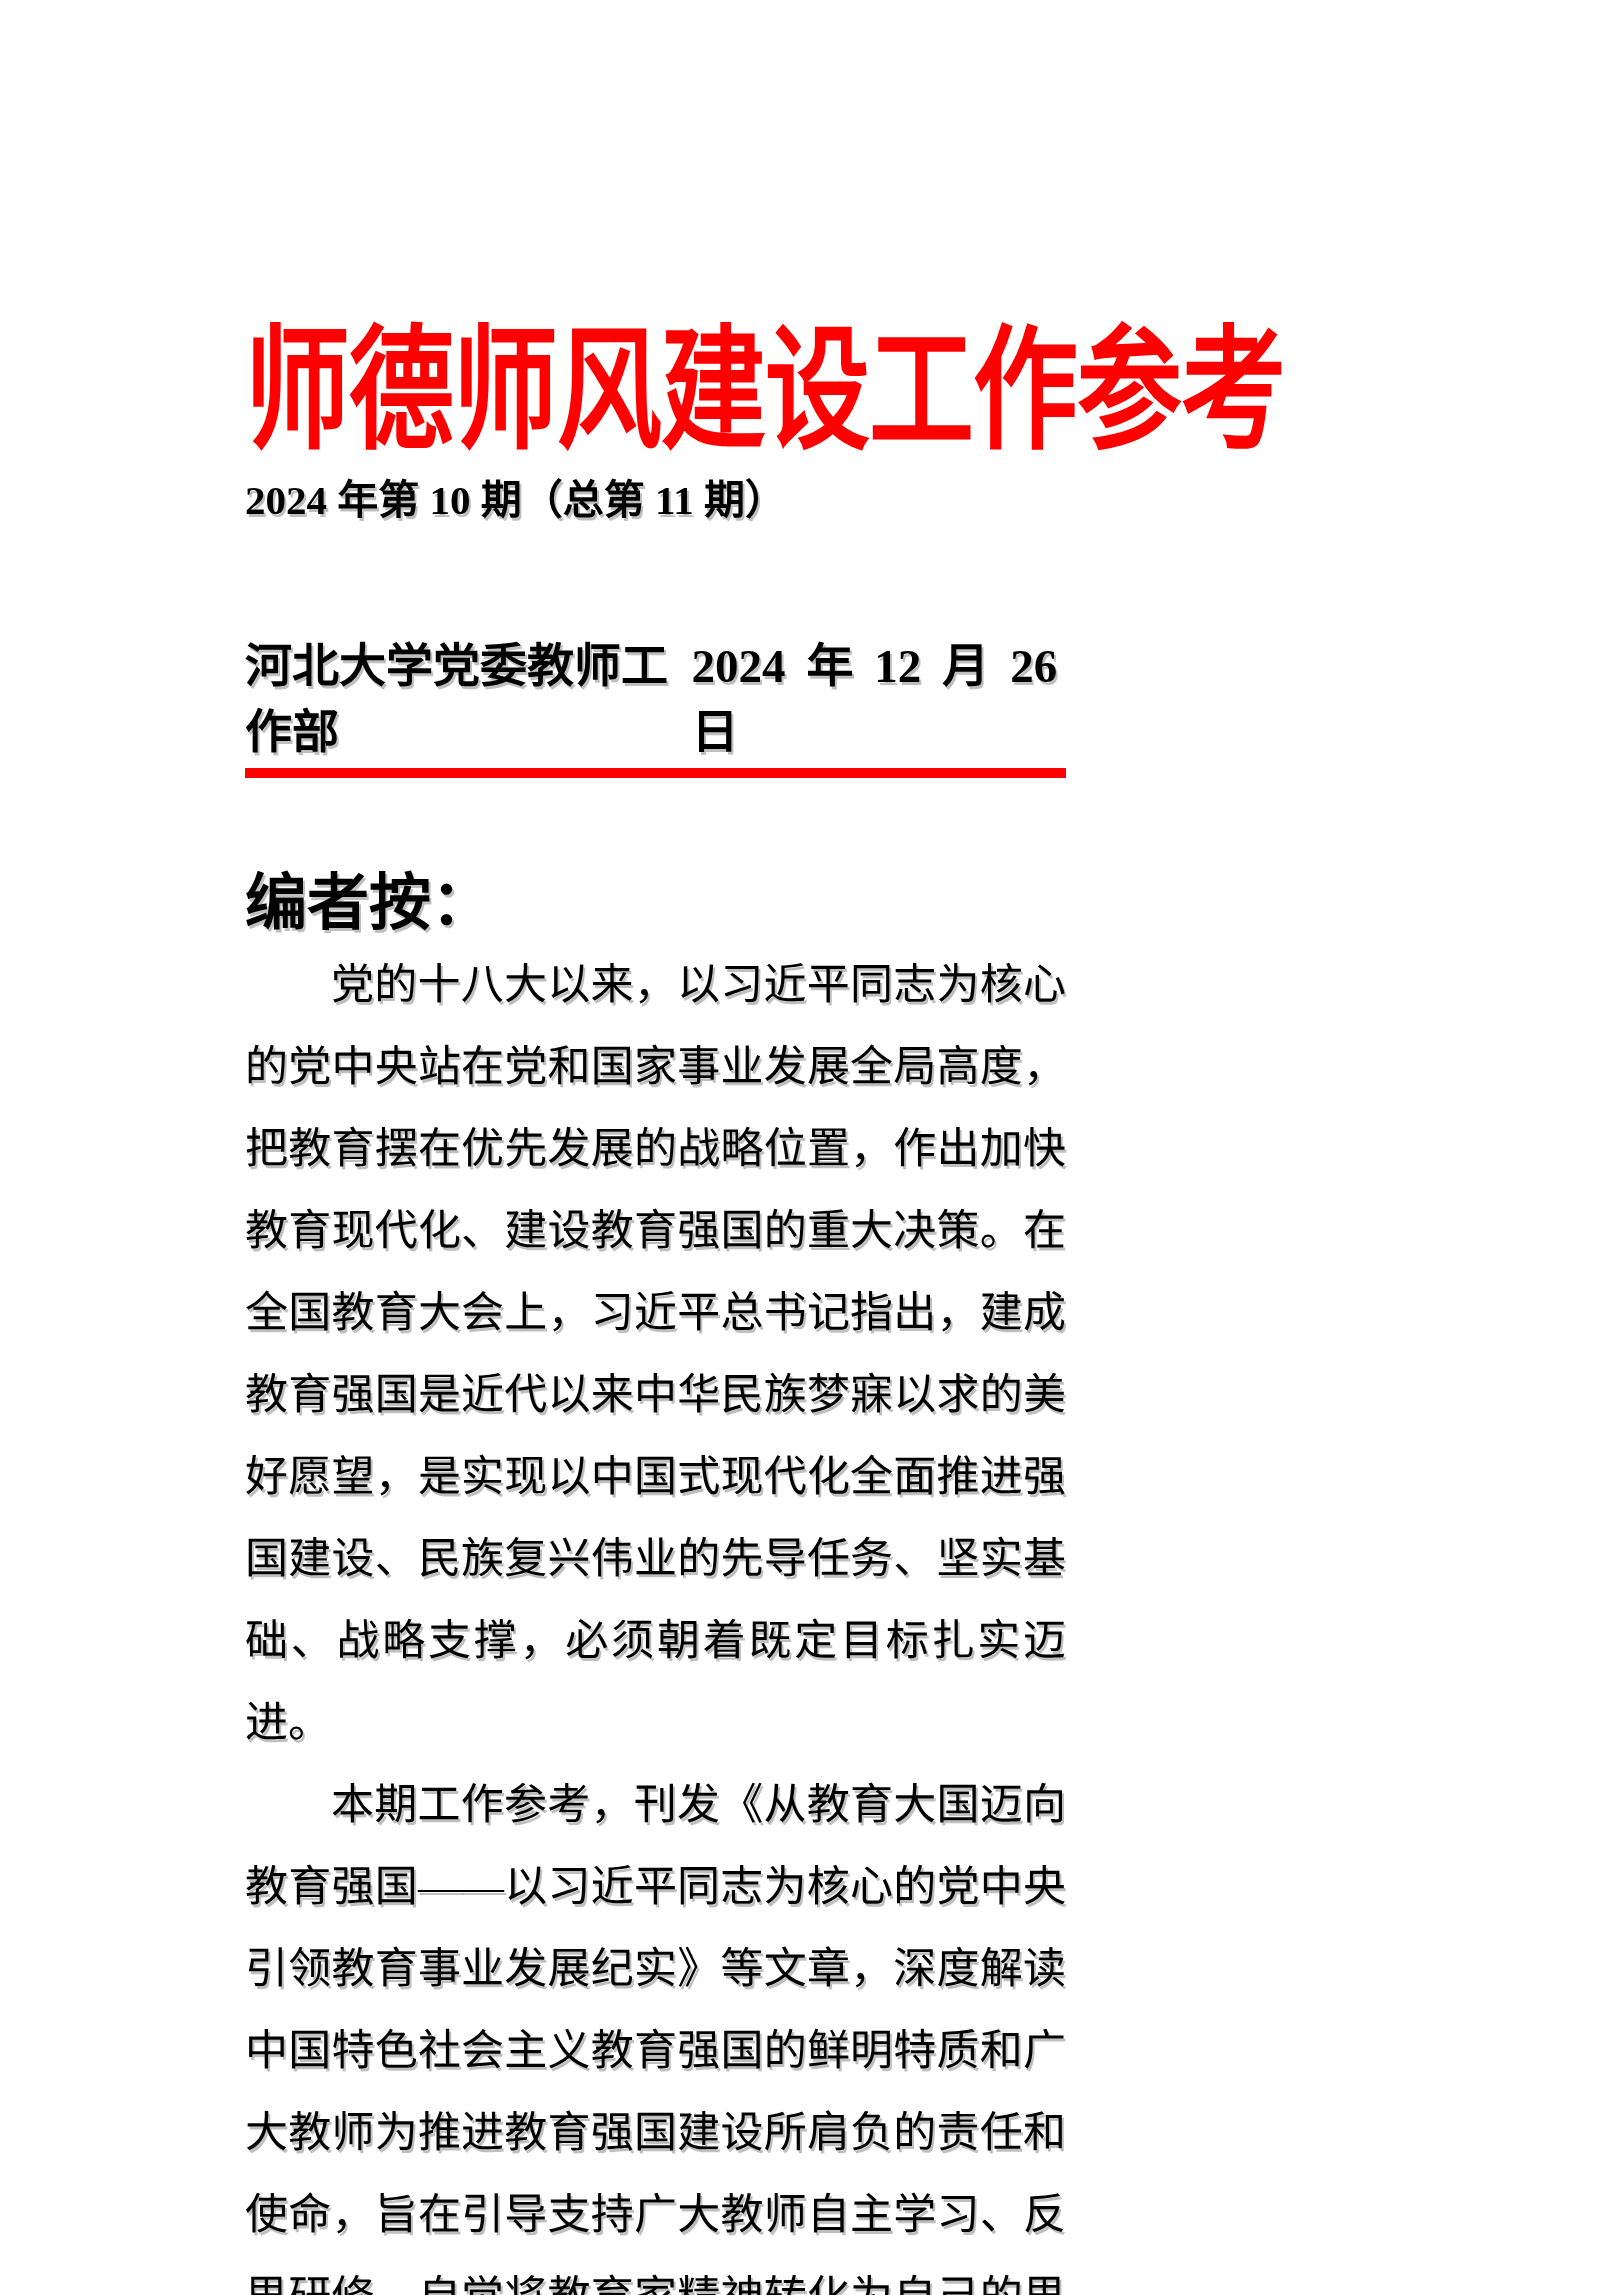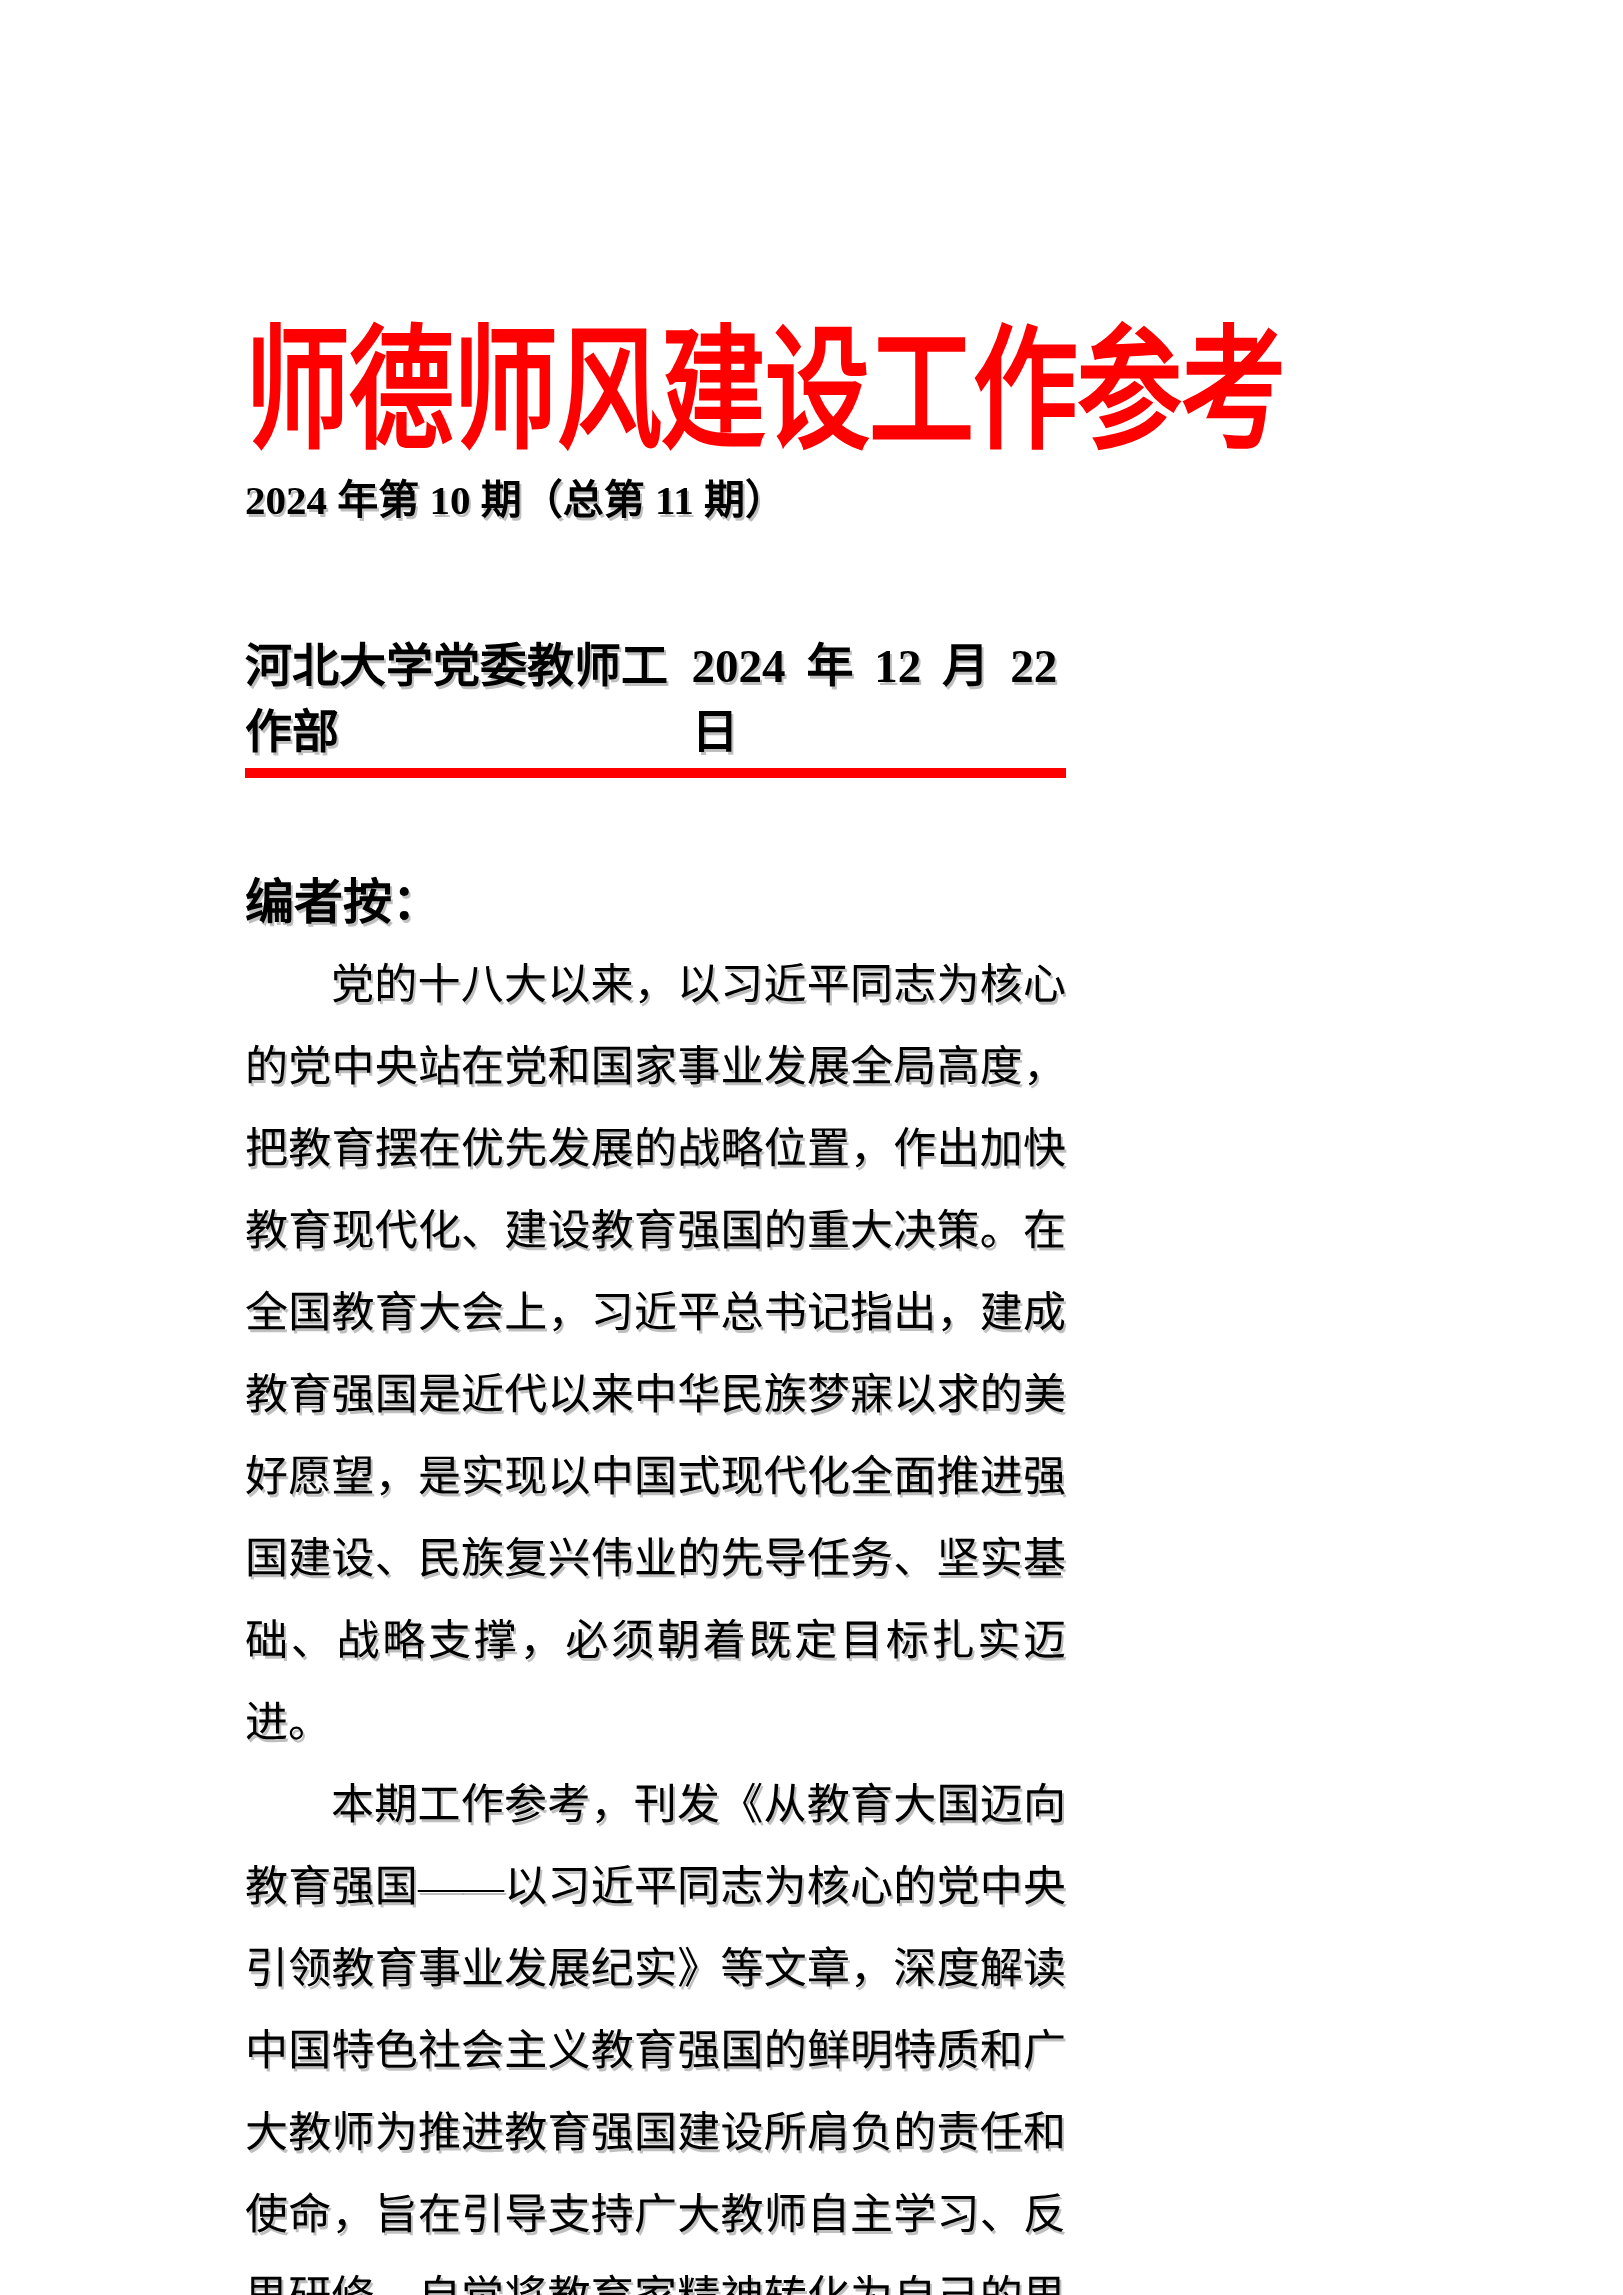--- a/index.html
+++ b/index.html
@@ -52,21 +52,21 @@
   .masthead .date {
     word-spacing: 9.2px;
   }
   .red-rule {
     height: 9.2px;
     margin-top: 3.1px;
     background: #FF0000;
   }
   .editor-label {
     margin-top: 84px;
-    font-size: 49px;
+    font-size: 62px;
     line-height: 82px;
     font-weight: bold;
     text-shadow: 2px 2.6px 0 rgba(0,0,0,0.25);
   }
   .body-para {
     margin: 0;
     font-size: 43px;
     line-height: 82px;
     text-indent: 2em;
     text-align: justify;
@@ -79,21 +79,21 @@
 <body>
 
 <div class="page">
 
   <h1 class="doc-title">师德师风建设工作参考</h1>
 
   <div class="issue-line">2024 年第 10 期（总第 11 期）</div>
 
   <div class="masthead">
     <span class="publisher">河北大学党委教师工作部</span>
-    <span class="date">2024 年 12 月 22 日</span>
+    <span class="date">2024 年 12 月 26 日</span>
   </div>
 
   <div class="red-rule"></div>
 
   <div class="editor-label">编者按：</div>
 
   <p class="body-para">党的十八大以来，以习近平同志为核心的党中央站在党和国家事业发展全局高度，把教育摆在优先发展的战略位置，作出加快教育现代化、建设教育强国的重大决策。在全国教育大会上，习近平总书记指出，建成教育强国是近代以来中华民族梦寐以求的美好愿望，是实现以中国式现代化全面推进强国建设、民族复兴伟业的先导任务、坚实基础、战略支撑，必须朝着既定目标扎实迈进。</p>
 
   <p class="body-para">本期工作参考，刊发《从教育大国迈向教育强国——以习近平同志为核心的党中央引领教育事业发展纪实》等文章，深度解读中国特色社会主义教育强国的鲜明特质和广大教师为推进教育强国建设所肩负的责任和使命，旨在引导支持广大教师自主学习、反思研修，自觉将教育家精神转化为自己的思想认同、内在要求和实际行动，主动践行教育家精神。</p>
 

